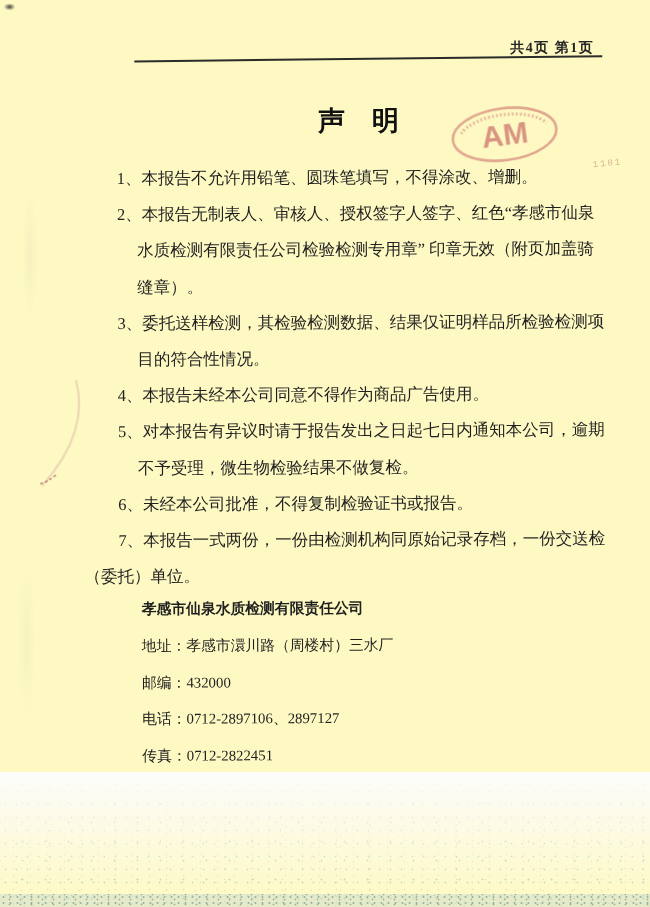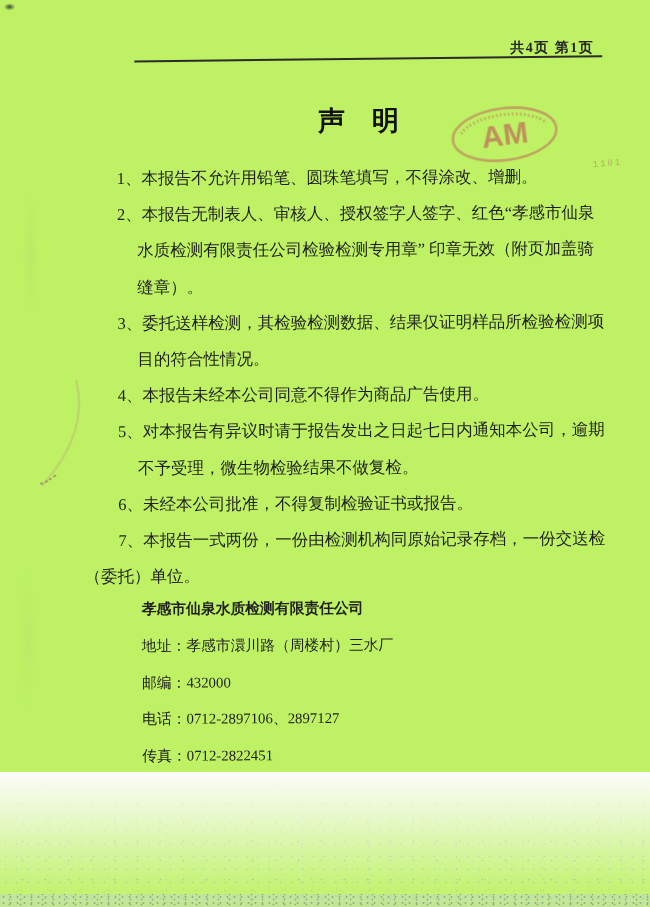--- a/index.html
+++ b/index.html
@@ -1,18 +1,18 @@
 <!DOCTYPE html>
 <html><head>
 <meta charset="utf-8">
 <style>
   html,body{margin:0;padding:0;}
   body{width:650px;height:907px;overflow:hidden;background:#e9e9e9;}
   .page{
-    position:relative;width:650px;height:907px;background:#bef264;overflow:hidden;
+    position:relative;width:650px;height:907px;background:#fef9c3;overflow:hidden;
     font-family:"Liberation Serif","DejaVu Serif",serif;color:#1f1f1f;
   }
   .content{position:absolute;inset:0;transform:rotate(-0.25deg);}
   .corner-mark{
     position:absolute;top:2px;left:6px;width:11px;height:7px;
     background:radial-gradient(ellipse at center,rgba(40,40,45,.85) 0%,rgba(40,40,45,0) 75%);
   }
   .page-info{
     position:absolute;top:40px;right:54px;
     font-size:14px;letter-spacing:1.5px;font-weight:bold;color:#262626;

